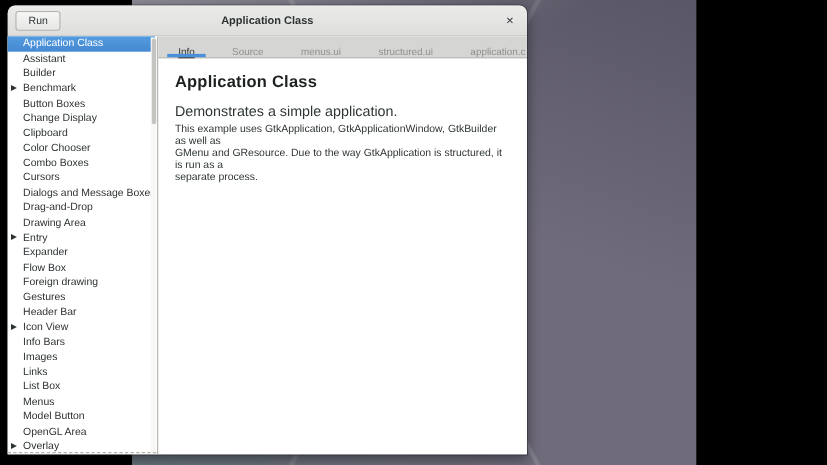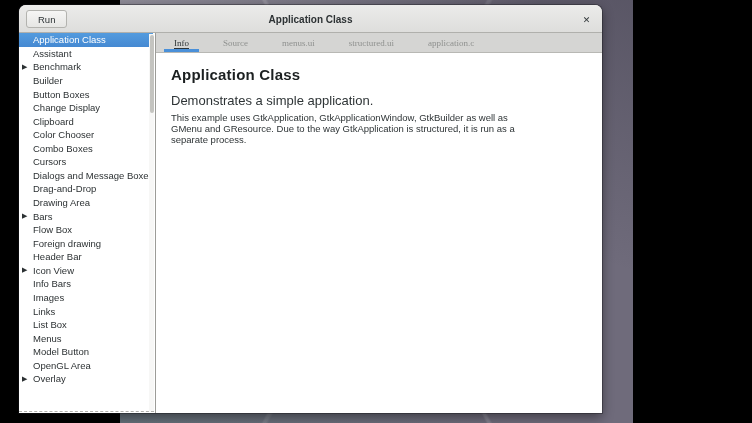--- a/index.html
+++ b/index.html
@@ -18,21 +18,21 @@
     background-image:
       linear-gradient(155deg, rgba(255,255,255,0.25), rgba(255,255,255,0) 30%),
       linear-gradient(62deg,  transparent 49.6%, rgba(255,255,255,0.14) 49.9%, rgba(255,255,255,0.14) 50.15%, transparent 50.5%),
       linear-gradient(118deg, transparent 49.6%, rgba(255,255,255,0.10) 49.9%, rgba(255,255,255,0.10) 50.2%,  transparent 50.6%),
       linear-gradient(25deg,  rgba(85,120,118,0.40), transparent 28%),
       linear-gradient(200deg, rgba(40,38,52,0.30), transparent 45%);
   }
 
   
   .window {
-    position: absolute; left: 19px; top: 5px; width: 583px; height: 408px;
+    position: absolute; left: 7px; top: 5px; width: 472px; height: 408px;
     background: #fff;
     border-radius: 7px 7px 0 0;
     box-shadow: 0 0 0 1px rgba(25,25,30,0.40), 0 4px 12px rgba(0,0,0,0.45);
   }
 
   
   .headerbar {
     position: absolute; left: 0; top: 0; right: 0; height: 28px;
     background: linear-gradient(#ebebea, #dededc);
     border-bottom: 1px solid #b0b0ac;
@@ -101,25 +101,24 @@
   .notebook { position: absolute; left: 137px; right: 0; top: 28px; bottom: 0; background: #fff; }
   .tabbar {
     position: absolute; left: 0; right: 0; top: 0; height: 20px;
     background: #d5d5d3;
     border-bottom: 1px solid #b8b8b4;
     display: flex; align-items: stretch;
     padding-left: 1px;
   }
   .tab {
     position: relative;
-    display: flex; align-items: center; justify-content: center;
+    display: flex; align-items: flex-end; justify-content: center;
     padding: 0 17px;
     font-size: 9px; color: #8f918f;
     cursor: default;
-    font-family: Liberation Serif, serif;
   }
   .tab .tab-indicator { display: none; }
   .tab.active .tab-label {
     color: #2e3436;
     text-decoration: underline;
     text-underline-offset: 2px;
   }
   .tab.active .tab-indicator {
     display: block;
     position: absolute; left: 7px; right: 7px; bottom: 0; height: 3px;
@@ -154,32 +153,32 @@
   <div class="row selected">
 
     <span class="row-label">Application Class</span>
   </div>
 
   <div class="row">
 
     <span class="row-label">Assistant</span>
   </div>
 
+  <div class="row">
+
+    <span class="row-label">Builder</span>
+  </div>
+
   <div class="row expandable">
     <span class="expander">▶</span>
     <span class="row-label">Benchmark</span>
   </div>
 
   <div class="row">
 
-    <span class="row-label">Builder</span>
-  </div>
-
-  <div class="row">
-
     <span class="row-label">Button Boxes</span>
   </div>
 
   <div class="row">
 
     <span class="row-label">Change Display</span>
   </div>
 
   <div class="row">
 
@@ -211,34 +210,42 @@
     <span class="row-label">Drag-and-Drop</span>
   </div>
 
   <div class="row">
 
     <span class="row-label">Drawing Area</span>
   </div>
 
   <div class="row expandable">
     <span class="expander">▶</span>
-    <span class="row-label">Bars</span>
-  </div>
-
+    <span class="row-label">Entry</span>
+  </div>
+
+  <div class="row">
+
+    <span class="row-label">Expander</span>
+  </div>
 
   <div class="row">
 
     <span class="row-label">Flow Box</span>
   </div>
 
   <div class="row">
 
     <span class="row-label">Foreign drawing</span>
   </div>
 
+  <div class="row">
+
+    <span class="row-label">Gestures</span>
+  </div>
 
   <div class="row">
 
     <span class="row-label">Header Bar</span>
   </div>
 
   <div class="row expandable">
     <span class="expander">▶</span>
     <span class="row-label">Icon View</span>
   </div>

